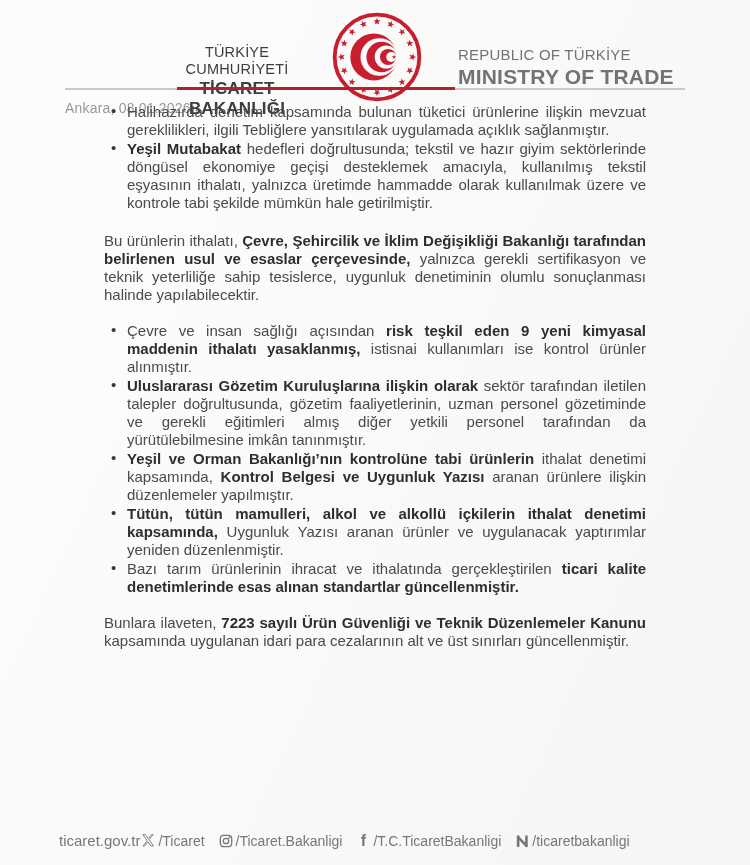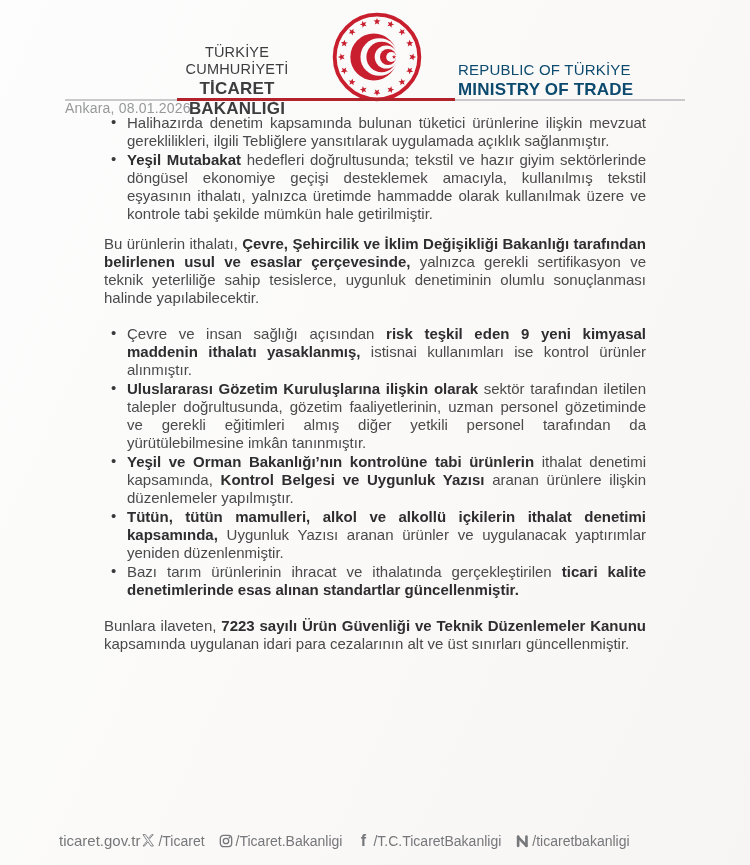--- a/index.html
+++ b/index.html
@@ -7,52 +7,52 @@
   body {
     font-family:"Liberation Sans","DejaVu Sans",sans-serif;
     background:linear-gradient(115deg,#fdfdfd 0%,#faf9f8 55%,#f6f5f3 100%);
     color:#4a4a4c;
     position:relative;
     overflow:hidden;
   }
   .page { position:absolute; inset:0; }
 
   
-  .header { position:relative; height:101px; }
+  .header { position:relative; height:90px; }
   .org-left {
     position:absolute; left:168px; top:44px; width:138px;
     text-align:center; color:#3d3d3f; line-height:1.15;
   }
   .org-left .l1 { font-size:14.5px; letter-spacing:.2px; }
   .org-left .l2 { font-size:17px; font-weight:bold; letter-spacing:.2px; margin-top:2px; }
   .org-right {
     position:absolute; left:458px; top:46px;
-    text-align:left; color:#0c4a6e; line-height:1.15;margin-top:15px;
+    text-align:left; color:#737373; line-height:1.15;
   }
   .org-right .l1 { font-size:15px; letter-spacing:.2px; }
-  .org-right .l2 { font-size:17px; font-weight:bold; letter-spacing:.2px; margin-top:2px; }
+  .org-right .l2 { font-size:21px; font-weight:bold; letter-spacing:.2px; margin-top:2px; }
   .logo { position:absolute; left:331px; top:11px; width:92px; height:92px; }
   .dateline {
     position:absolute; left:65px; top:100px;
     font-size:14px; color:#97989a; letter-spacing:.2px;
   }
   .divider {
     position:absolute; left:65px; right:65px; bottom:0; height:3px;
   }
   .divider .gray { position:absolute; left:0; right:0; top:1px; height:1.8px; background:#c9c9cb; }
   .divider .red  { position:absolute; left:112px; width:278px; top:0; height:3px; background:#b2222a; }
 
   
   .content { padding:0 104px; font-size:15px; line-height:18px; text-align:justify; color:#4a4a4c; }
   .content .b, .content b { font-weight:bold; color:#2e2e30; }
   ul.bullets { list-style:none; }
   ul.bullets li { position:relative; padding-left:23px; margin-bottom:1px; }
   ul.bullets li::before { content:"•"; position:absolute; left:7px; top:-1px; color:#3a3a3c; }
   .mt-list1 { margin-top:13px; }
-  .mt-para1 { margin-top:12px; }
+  .mt-para1 { margin-top:20px; }
   .mt-list2 { margin-top:18px; }
   .mt-para2 { margin-top:18px; }
   .closing  { margin-top:23px; padding-left:3px; text-align:left; }
 
   
   .footer {
     position:absolute; left:59px; right:60px; top:832px;
     display:flex; justify-content:flex-start; align-items:center;
     color:#76777a;
   }

